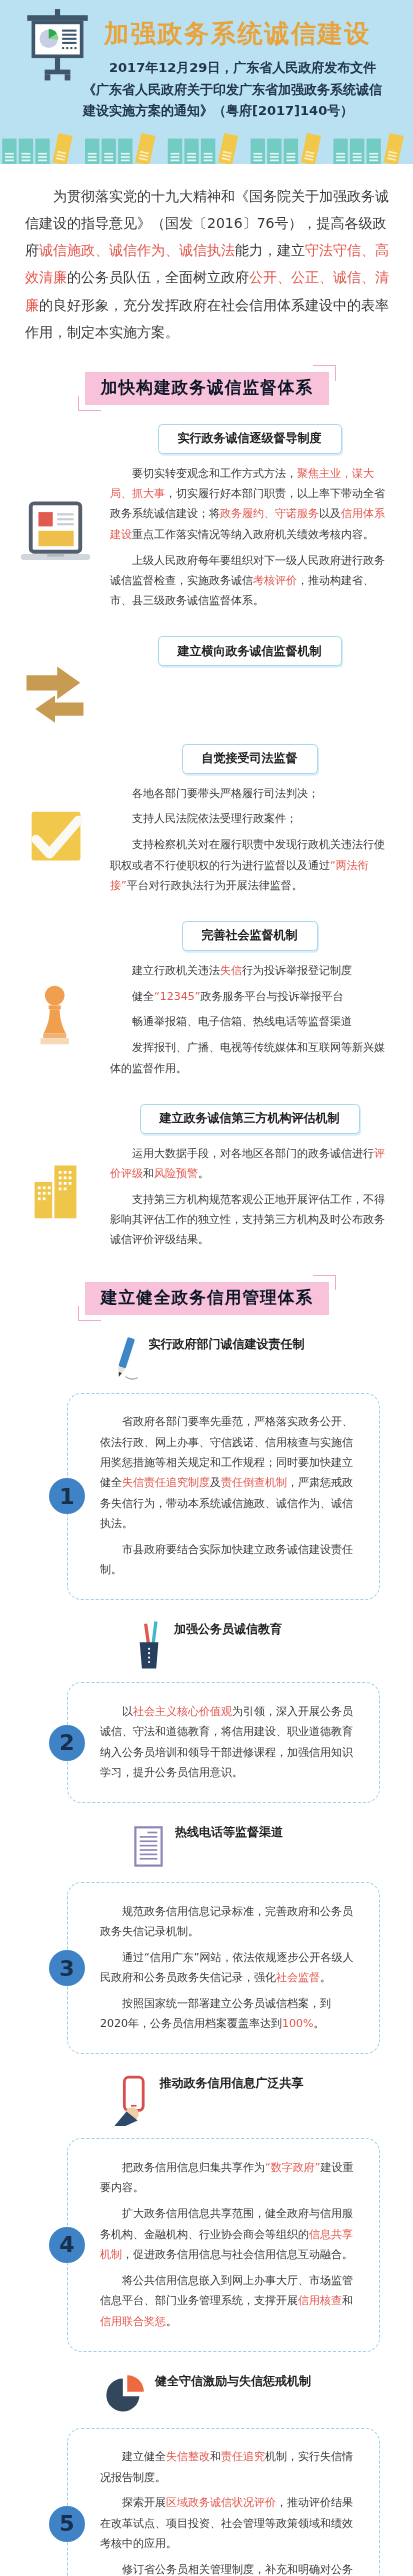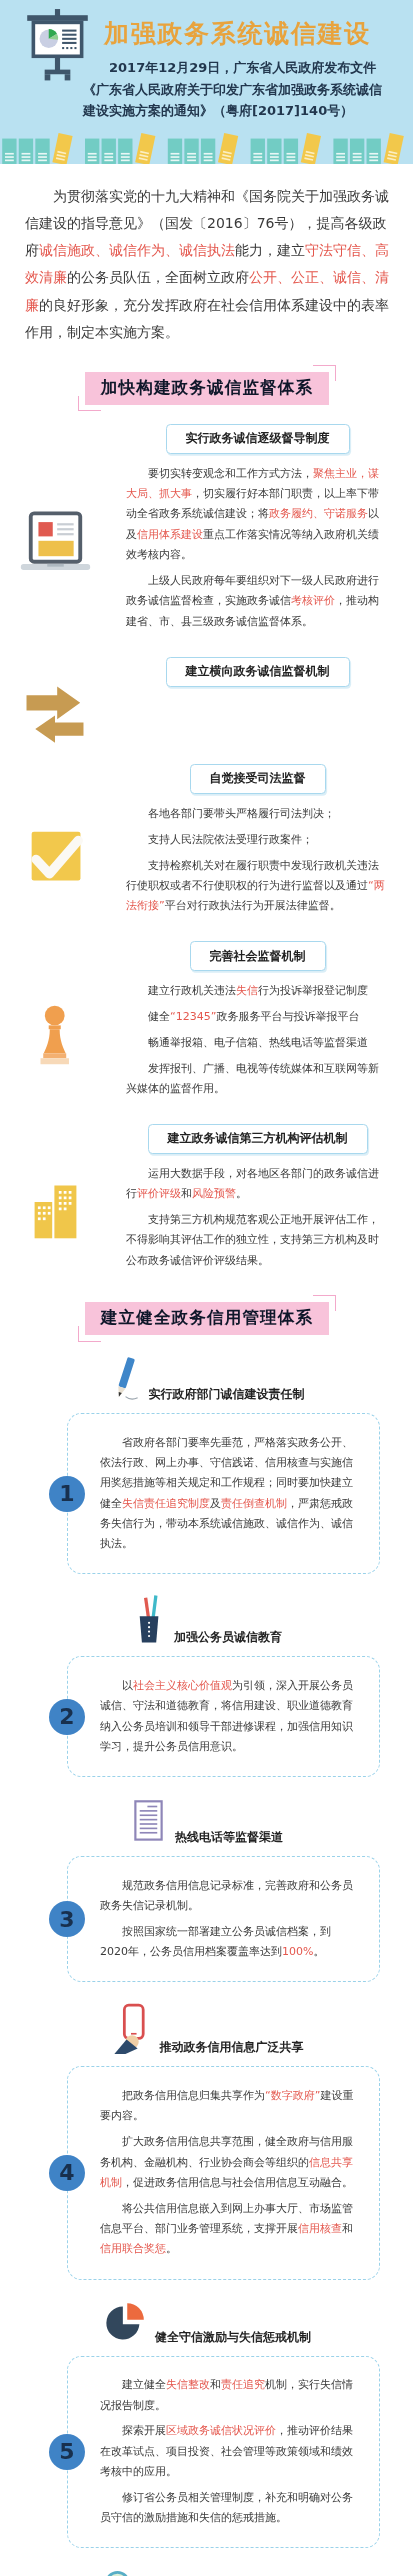--- a/index.html
+++ b/index.html
@@ -12,26 +12,26 @@
   .h-sub{margin:7.7px 22px 11px 83px;font-size:13px;font-weight:600;line-height:1.65;color:#22374e;text-indent:2em;}
   .books{display:block;}
   
   .intro{margin:19px 25px 5.5px 25px;font-size:14px;line-height:1.95;color:#3a3a3a;text-indent:2em;}
   
   .sec-head{position:relative;width:fit-content;margin:25.4px auto 19px auto;background:#f8c3da;color:#0f172a;font-size:16.6px;font-weight:bold;padding:5.5px 15.5px;letter-spacing:1.1px;}
   .sec-head::before{content:'';position:absolute;top:-6.6px;right:-7.7px;width:22px;height:14.4px;border-top:1.1px solid #f3a9cb;border-right:1.1px solid #f3a9cb;}
   .sec-head::after{content:'';position:absolute;bottom:-6.6px;left:-7.7px;width:22px;height:14.4px;border-bottom:1.1px solid #f3a9cb;border-left:1.1px solid #f3a9cb;}
   
   .blue-box{position:relative;width:fit-content;margin:0 auto 10px auto;background:#fff;border:0.6px solid #a8d8ee;border-radius:4.4px;box-shadow:1.1px 1.7px 0 rgba(150,205,233,.35);padding:5.5px 19px;font-size:12px;font-weight:bold;color:#222;}
-  .b-row{display:flex;margin:14.4px 0 19px 0;gap:16px;}
+  .b-row{display:flex;margin:14.4px 0 19px 0;}
   .b-icon{flex:none;width:110px;display:flex;justify-content:center;align-self:center;margin-top:25.4px;}
   .b-main{flex:1;padding-right:25px;}
   .para{font-size:11px;line-height:1.85;margin:5.5px 0;text-indent:2em;}
   
-  .n-head{display:flex;align-items:flex-end;justify-content:center;gap:8.8px;margin:21px 0 10px 0;}
+  .n-head{display:flex;align-items:flex-start;justify-content:center;gap:8.8px;margin:21px 0 10px 0;}
   .n-title{font-size:12px;font-weight:bold;color:#222;}
   .n-box{position:relative;border:1.1px dashed #9ad2ea;border-radius:14.4px;margin:0 34px 19px 67px;padding:13.2px 23px 13.2px 32px;}
   .n-circle{position:absolute;left:-19px;top:50%;transform:translateY(-50%);width:36px;height:36px;border-radius:50%;background:#3f83c6;color:#18304e;font-size:22px;font-weight:bold;display:flex;align-items:center;justify-content:center;}
 </style>
 </head>
 <body>
 
 <div class="header">
   <span class="board-icon">
     <svg width="77" height="77" viewBox="0 0 150 150">
@@ -210,20 +210,21 @@
         <polygon points="24,68 30,68 27,76" fill="#333"></polygon>
       </g>
       <path d="M28,74 q10,8 22,2" fill="none" stroke="#9aa4ad" stroke-width="2"></path>
     </svg>
   </span>
   <span class="n-title">实行政府部门诚信建设责任制</span>
 </div>
 <div class="n-box">
   <span class="n-circle">1</span>
   <p class="para"><span>省政府各部门要率先垂范，严格落实政务公开、依法行政、网上办事、守信践诺、信用核查与实施信用奖惩措施等相关规定和工作规程；同时要加快建立健全</span><span class="red">失信责任追究制度</span><span>及</span><span class="red">责任倒查机制</span><span>，严肃惩戒政务失信行为，带动本系统诚信施政、诚信作为、诚信执法。</span></p>
+  <p class="para"><span>市县政府要结合实际加快建立政务诚信建设责任制。</span></p>
 </div>
 
 <div class="n-head">
   <span>
     <svg width="33" height="49" viewBox="0 0 60 88">
       <g transform="rotate(-8 28 20)">
           <rect x="24" y="4" width="6" height="38" fill="#e05a50"></rect>
         </g>
       <g transform="rotate(7 40 20)">
           <rect x="38" y="0" width="6" height="42" fill="#3fb9c9"></rect>
@@ -257,20 +258,21 @@
           <rect x="16" y="54" width="32" height="3"></rect>
           <rect x="16" y="62" width="32" height="3"></rect>
         </g>
     </svg>
   </span>
   <span class="n-title">热线电话等监督渠道</span>
 </div>
 <div class="n-box">
   <span class="n-circle">3</span>
   <p class="para"><span>规范政务信用信息记录标准，完善政府和公务员政务失信记录机制。</span></p>
+  <p class="para"><span>通过“信用广东”网站，依法依规逐步公开各级人民政府和公务员政务失信记录，强化</span><span class="red">社会监督</span><span>。</span></p>
   <p class="para"><span>按照国家统一部署建立公务员诚信档案，到2020年，公务员信用档案覆盖率达到</span><span class="red">100%</span><span>。</span></p>
 </div>
 
 <div class="n-head">
   <span>
     <svg width="40" height="51" viewBox="0 0 72 92">
       <rect x="24" y="4" width="34" height="60" rx="8" fill="#ffffff" stroke="#d94f4f" stroke-width="5"></rect>
       <rect x="36" y="54" width="10" height="3" fill="#d94f4f"></rect>
       <circle cx="38" cy="70" r="12" fill="#f0cfa6"></circle>
       <polygon points="6,92 28,66 48,82 26,92" fill="#2d4a6b"></polygon>

